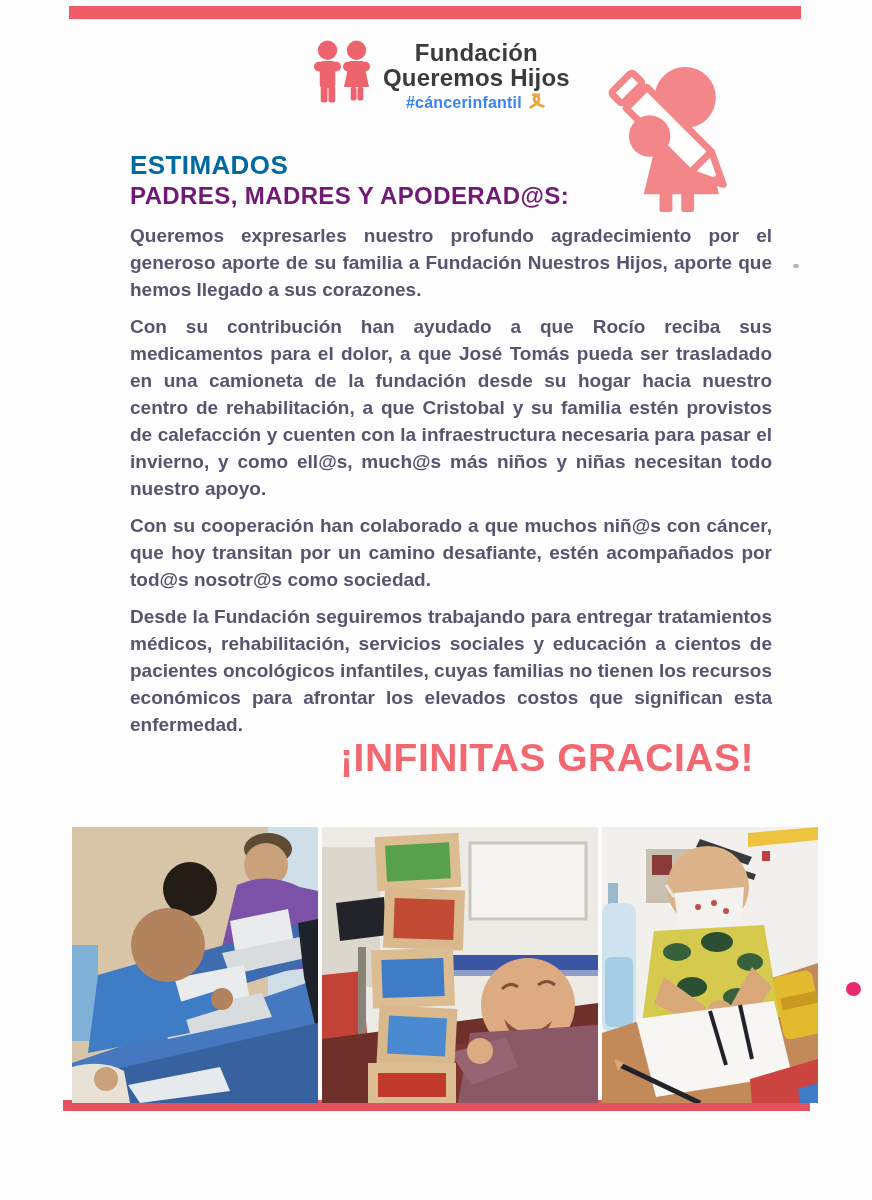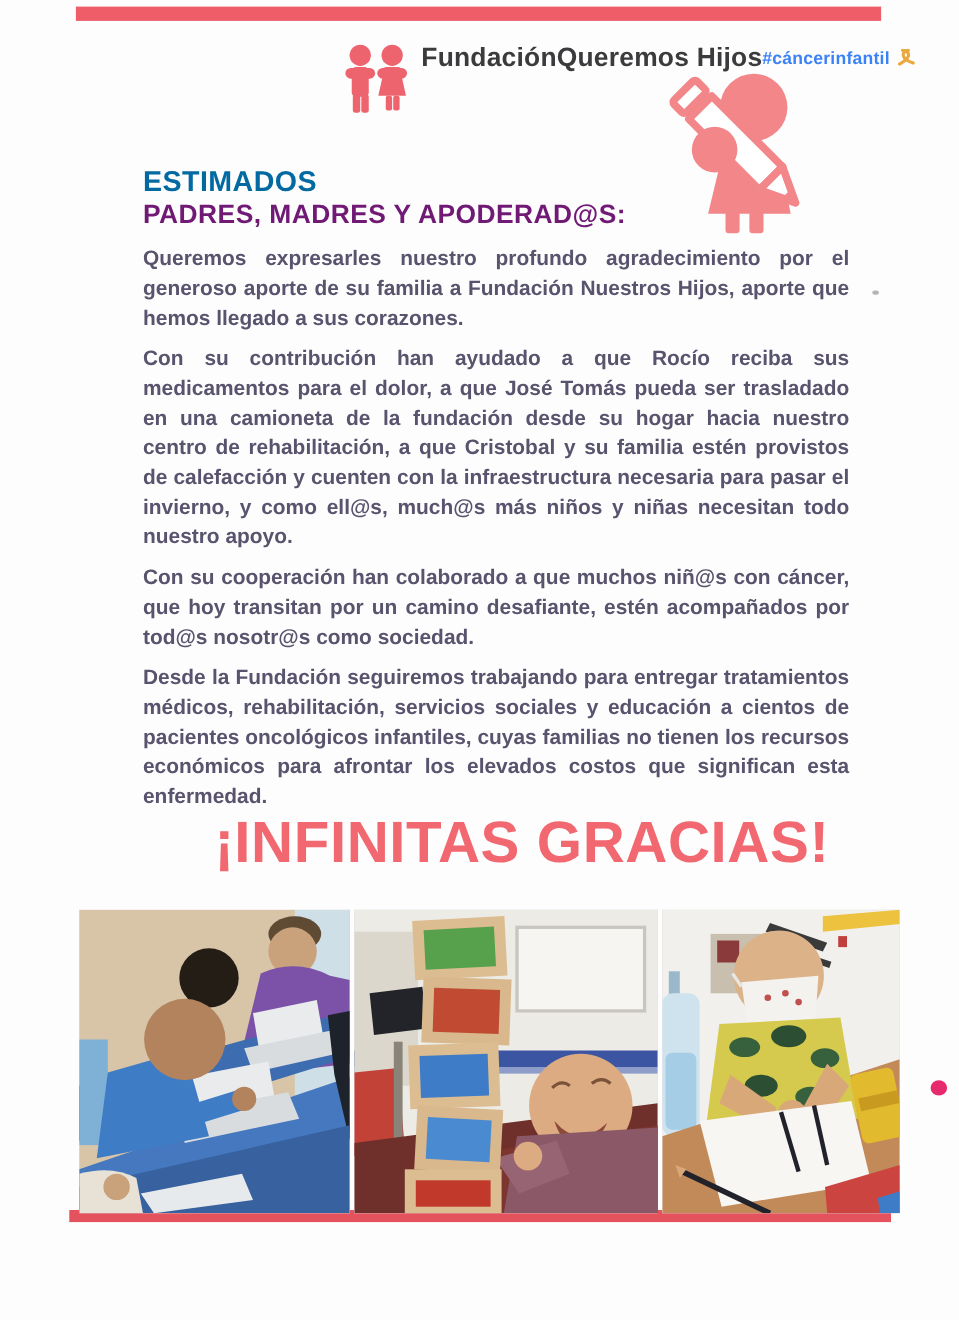--- a/index.html
+++ b/index.html
@@ -4,35 +4,35 @@
 <style>
   html,body{margin:0;padding:0;background:#ffffff;}
   .page{
     position:relative;width:872px;height:1200px;overflow:hidden;
     background:#fdfdfd;font-family:"Liberation Sans",sans-serif;
   }
   
   .top-bar{position:absolute;left:69px;top:6px;width:732px;height:13px;background:#ee5d68;}
   
   .logo{position:absolute;left:313px;top:40px;display:flex;gap:12px;align-items:flex-start;}
-  .logo-text{display:flex;align-items:center;}
+  .logo-text{display:flex;flex-direction:column;align-items:center;}
   .logo-title{font-size:24px;font-weight:bold;color:#3b3a3c;line-height:25px;letter-spacing:.2px;}
   .logo-hashtag-row{display:flex;align-items:center;gap:5px;margin-top:3px;}
   .logo-hashtag{font-size:16px;font-weight:bold;color:#3b82f6;letter-spacing:.2px;}
   
   .salutation{position:absolute;left:130px;top:152px;line-height:1;}
   .salut-1{font-size:26px;font-weight:bold;color:#0369a1;letter-spacing:.4px;}
   .salut-2{font-size:24px;font-weight:bold;color:#701a75;letter-spacing:.4px;margin-top:6px;}
   
   .letter{position:absolute;left:130px;top:222px;width:642px;
     color:#59536e;font-size:19px;line-height:27px;font-weight:bold;text-align:justify;}
   .letter p{margin:0 0 10px 0;}
   
   .thanks{position:absolute;left:130px;top:736px;width:624px;text-align:right;
-    font-size:53px;font-weight:bold;color:#f26870;letter-spacing:.5px;white-space:nowrap;}
+    font-size:39px;font-weight:bold;color:#f26870;letter-spacing:.5px;white-space:nowrap;}
   
   .photo-bar{position:absolute;left:63px;top:1100px;width:747px;height:11px;background:#e4525e;}
   .photo-strip{position:absolute;left:72px;top:827px;width:746px;height:276px;display:flex;gap:4px;}
   .photo{height:276px;overflow:hidden;background:#ddd;}
   .photo svg{display:block;width:100%;height:100%;}
   .ph1{width:246px;}
   .ph2{width:276px;}
   .ph3{width:216px;}
   
   .kid-pencil{position:absolute;left:608px;top:62px;}

